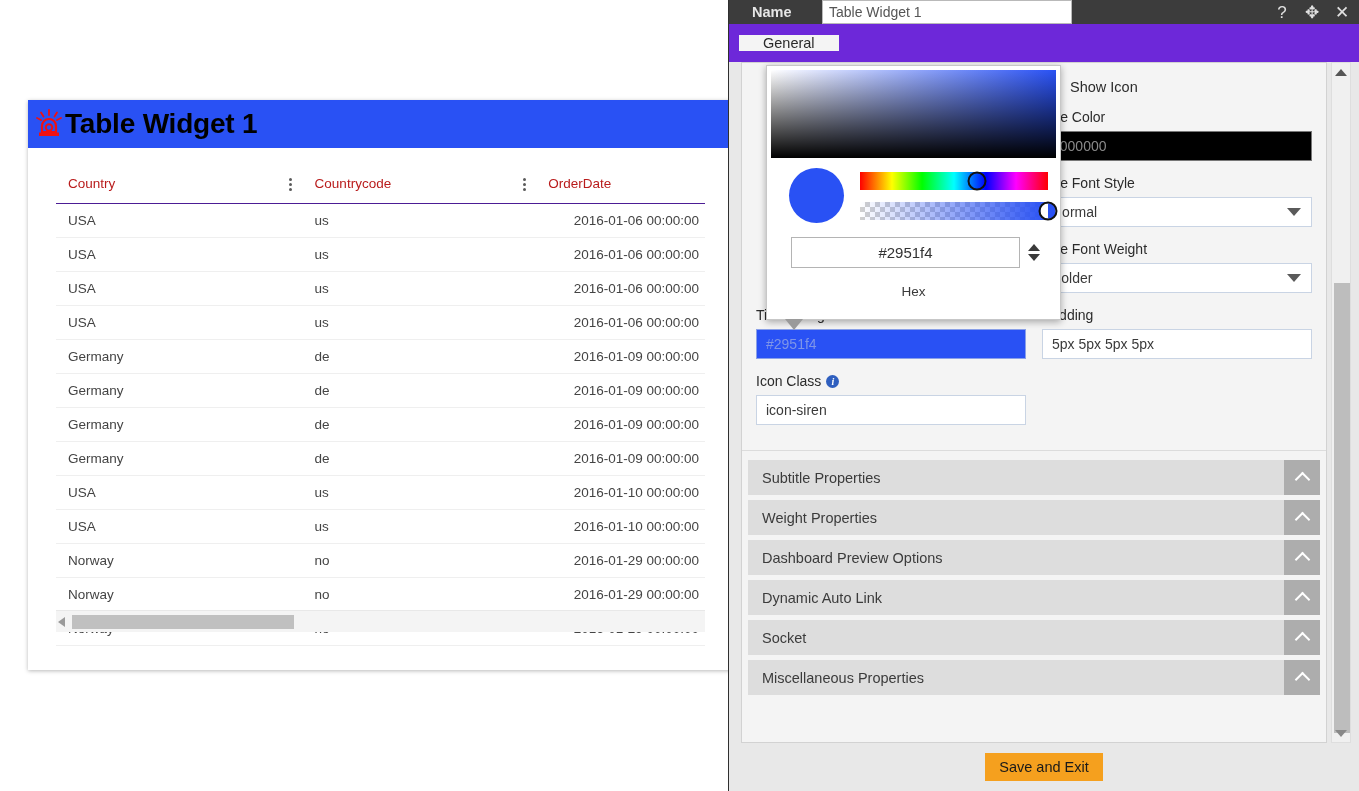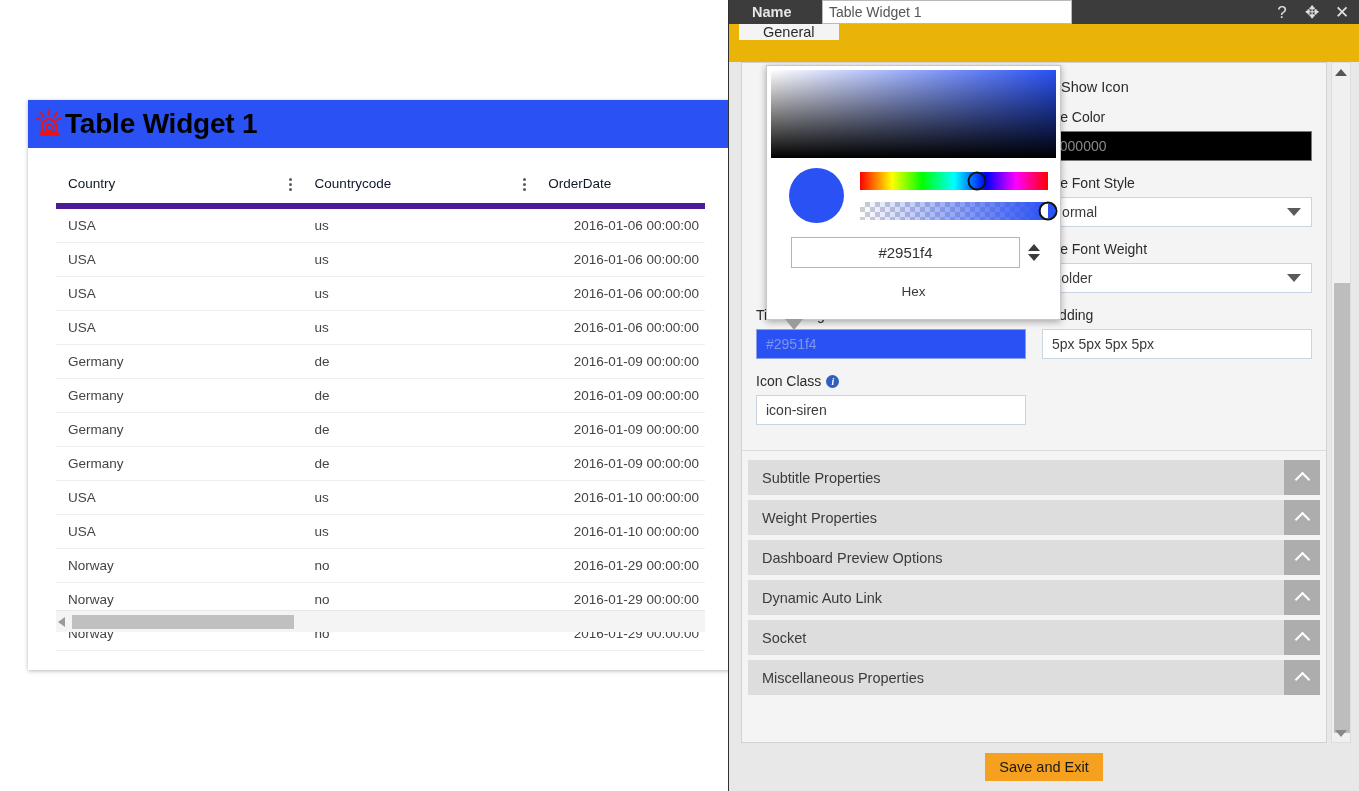--- a/index.html
+++ b/index.html
@@ -45,23 +45,23 @@
   #table-area {
     position: absolute; left: 0; top: 48px; right: 0; bottom: 0;
     background: #fff;
     padding: 16px 28px 0 28px;
   }
   table.grid { width: 100%; border-collapse: collapse; table-layout: fixed; }
   table.grid th {
     text-align: left;
     font-weight: normal;
     font-size: 13.5px;
-    color: #0f172a;
+    color: #b91c1c;
     padding: 12px 2px 12px 12px;
-    border-bottom: 6px solid #4c1d95;
+    border-bottom: 1px solid #4c1d95;
     position: relative;
     vertical-align: middle;
   }
   table.grid th .kebab {
     position: absolute; right: 6px; top: 50%; transform: translateY(-50%);
     width: 12px; height: 16px;
   }
   table.grid th .kebab i {
     display: block; width: 3px; height: 3px; border-radius: 50%;
     background: #5a5a5a; margin: 2px auto;
@@ -119,22 +119,22 @@
     position: absolute; right: 8px; top: 0; height: 24px;
     display: flex; align-items: center; gap: 12px;
   }
   #header-icons .hicon {
     color: #e0e0e0; font-size: 17px; line-height: 1; cursor: pointer;
     display: inline-flex; align-items: center; justify-content: center;
     width: 18px; height: 18px;
   }
 
   #tabs-row {
-    height: 38px; background: #eab308;
-    display: flex; align-items: flex-start;
+    height: 38px; background: #6d28d9;
+    display: flex; align-items: center;
     padding-left: 10px;
   }
   #tab-general {
     background: #f4f4f4;
     display: flex; align-items: center;
     padding: 0 24px;
     font-size: 14.5px; color: #2b2b2b;
   }
 
   #panel-body {
@@ -190,21 +190,21 @@
     font-size: 14px; color: #3a3a3a;
     padding: 0 9px; display: flex; align-items: center;
     position: relative;
   }
   .sel .caret {
     position: absolute; right: 10px; top: 50%; transform: translateY(-50%);
     width: 0; height: 0;
     border-left: 7px solid transparent; border-right: 7px solid transparent;
     border-top: 8px solid #5a5a5a;
   }
-  .checkrow { display: flex; align-items: center; gap: 4px; margin-top: 6px; }
+  .checkrow { display: flex; align-items: center; gap: 13px; margin-top: 6px; }
   .cbx {
     width: 15px; height: 15px; background: #2b5ec0; border: 1px solid #24509f;
     display:inline-flex; align-items:center; justify-content:center;
     color: #fff; font-size: 11px; line-height: 1;
   }
   .checkrow .ctext { font-size: 14.5px; color: #2b2b2b; }
 
   
   .acc-item {
     display: flex; align-items: stretch;

